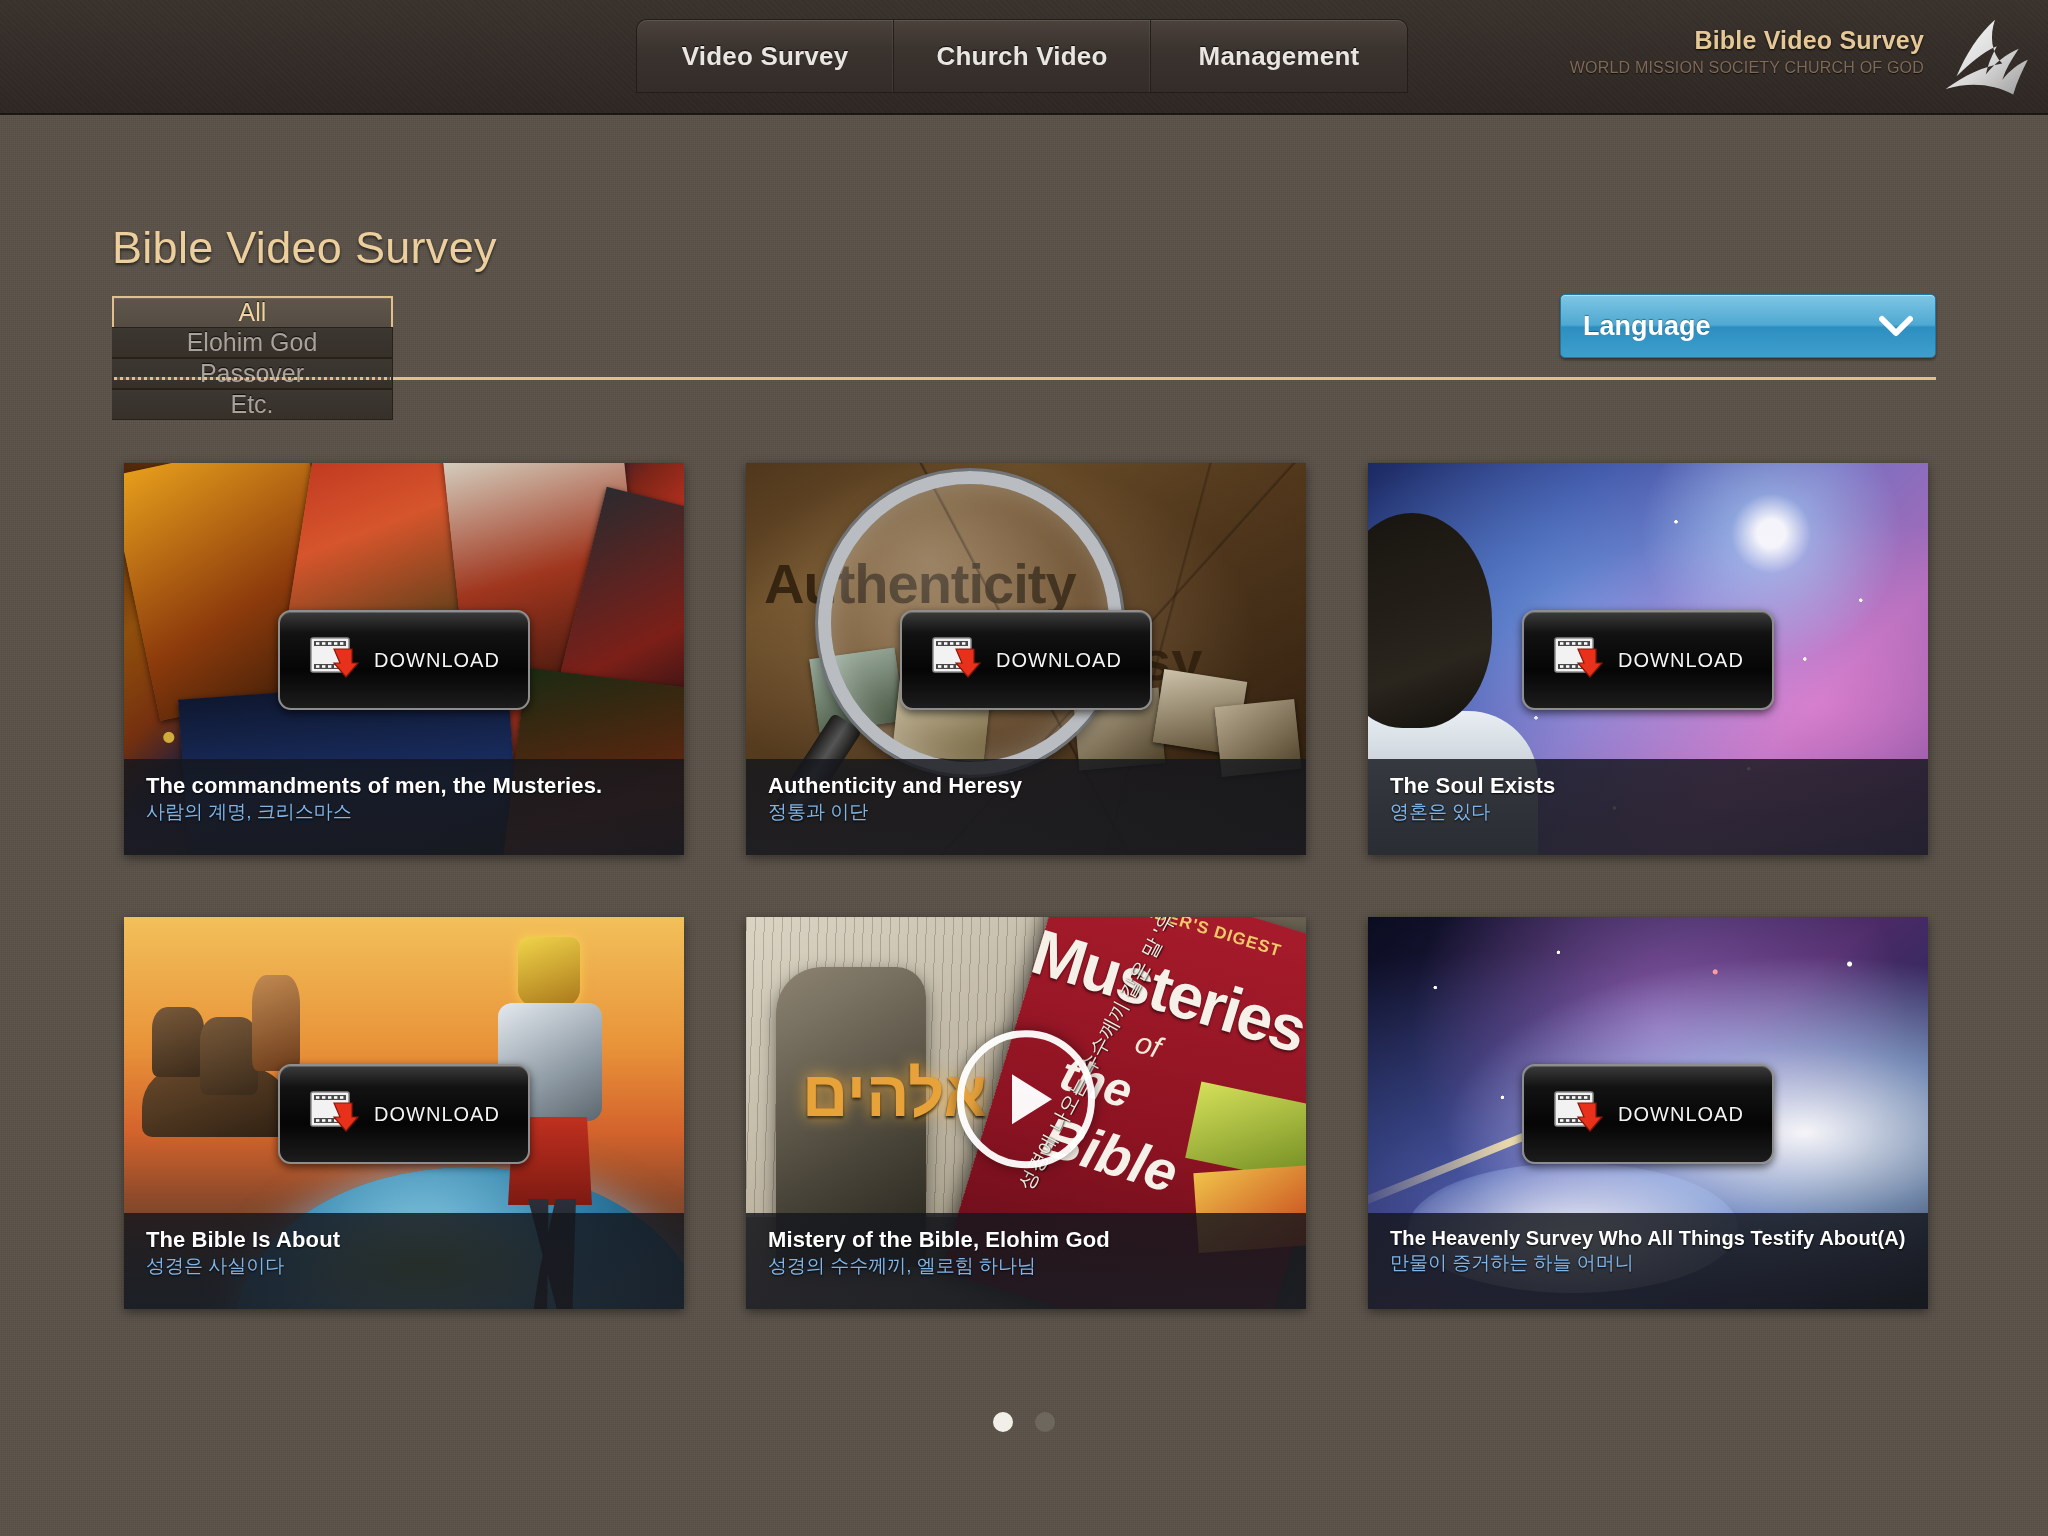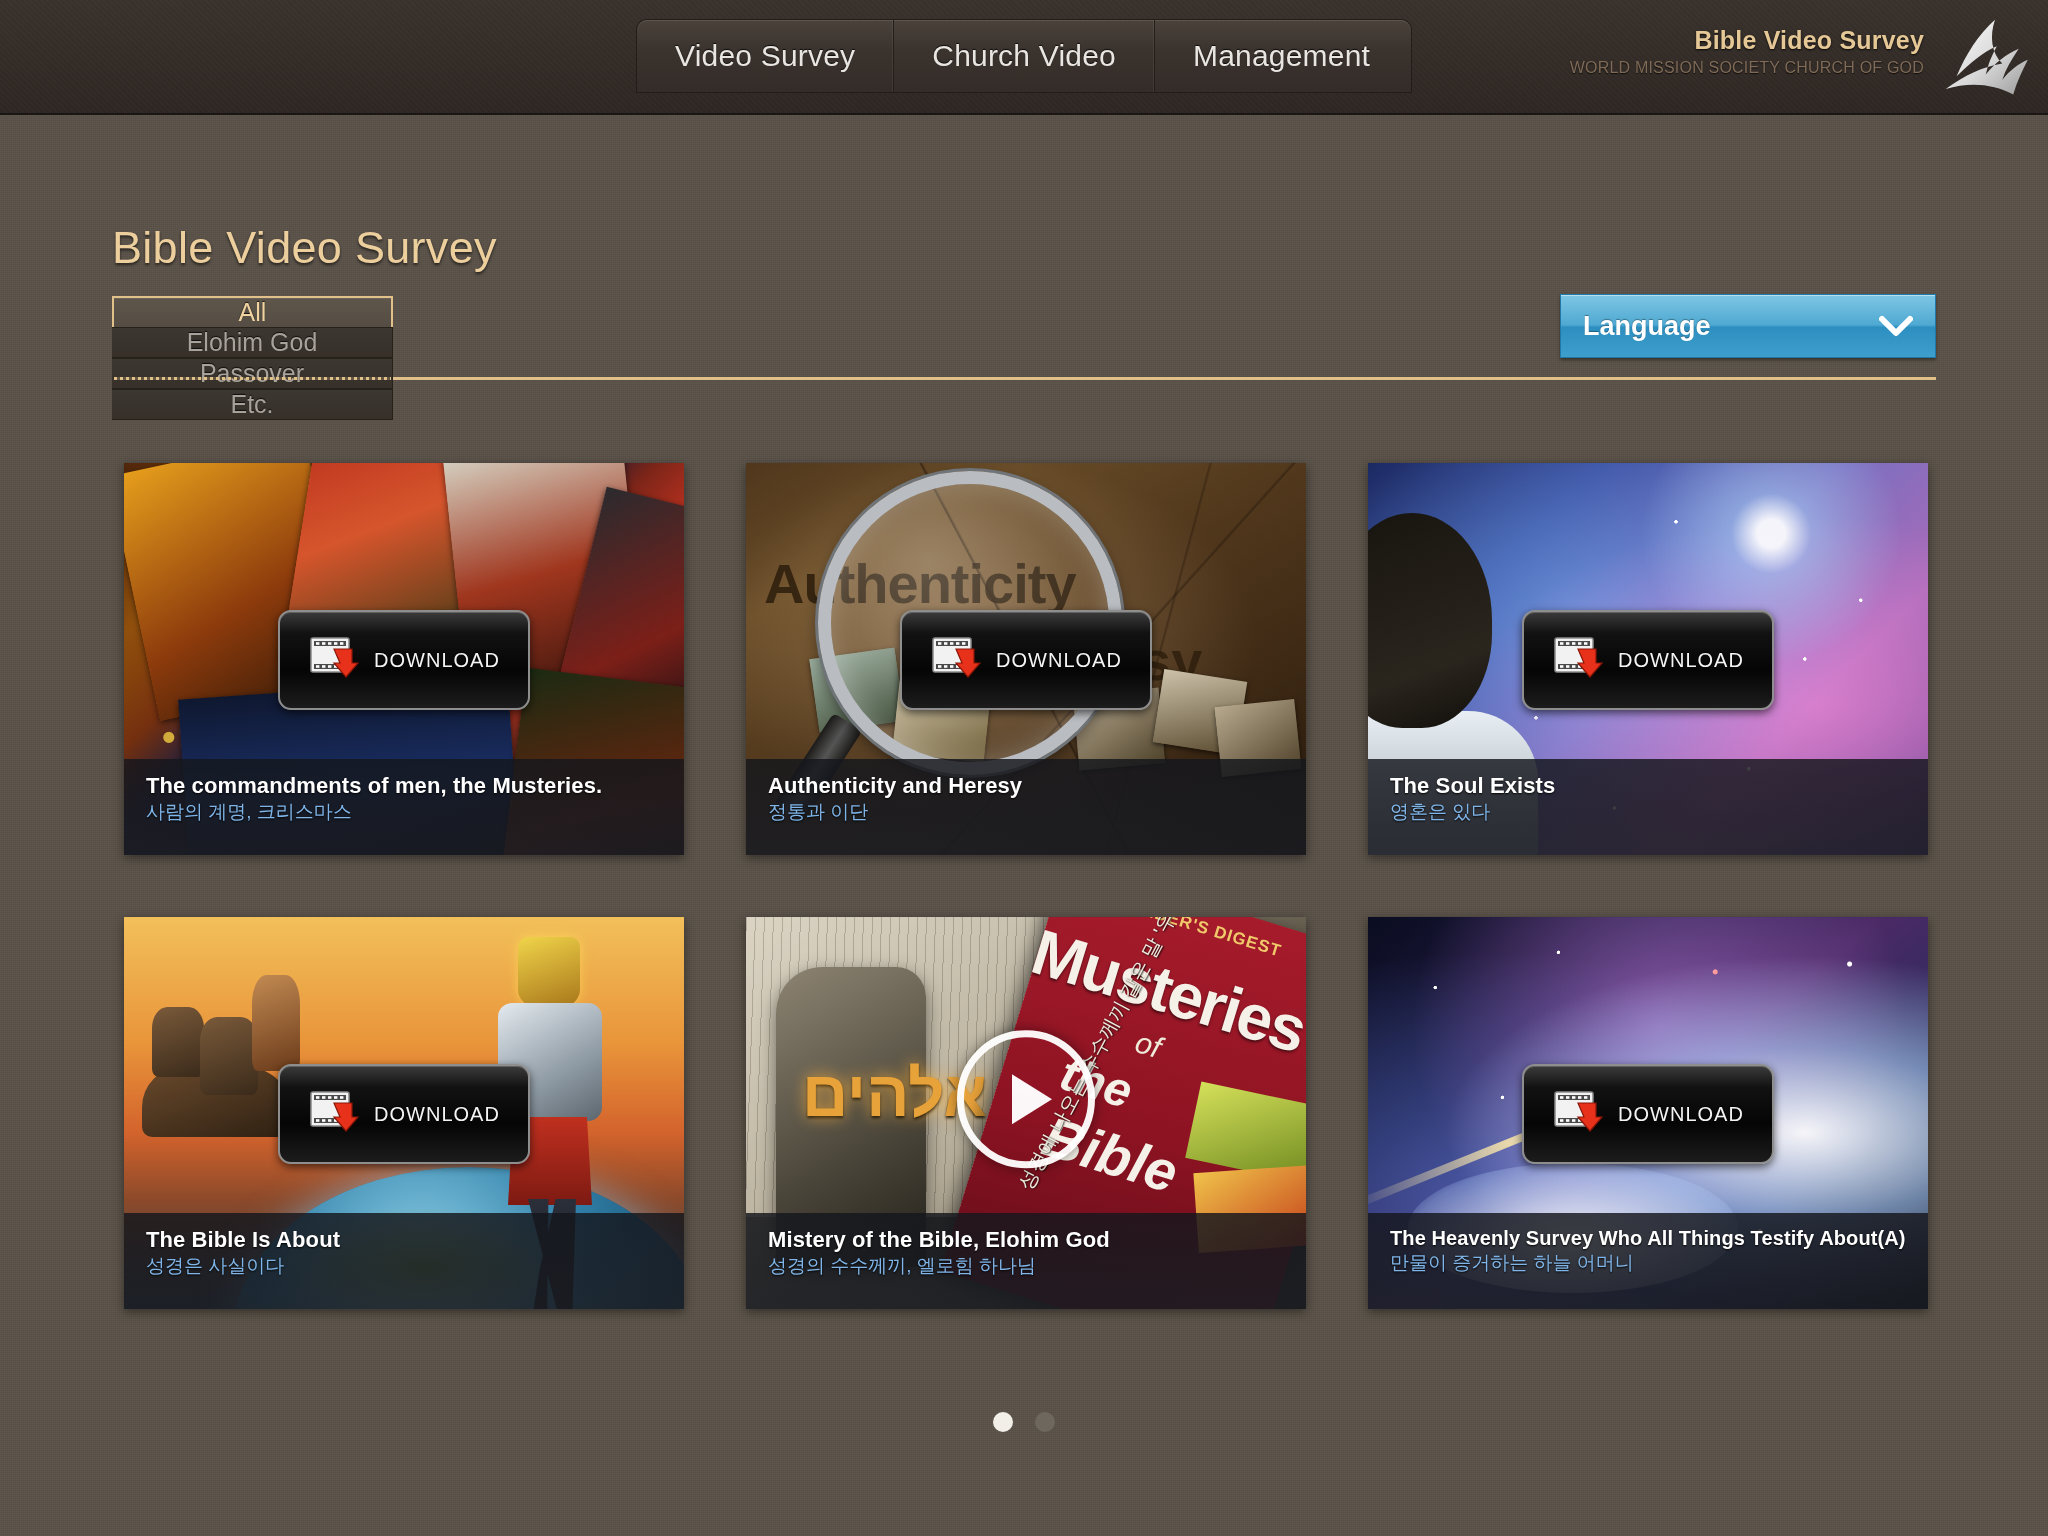--- a/index.html
+++ b/index.html
@@ -31,27 +31,27 @@
   }
   .navtabs{
     position:absolute;left:637px;top:20px;height:72px;
     display:flex;align-items:stretch;
     border-radius:10px 10px 0 0;
     background:linear-gradient(180deg,#4b423c 0%,#3b332e 40%,#342c28 100%);
     box-shadow:0 0 0 1px #231d1a, inset 0 1px 0 rgba(255,255,255,.10);
     overflow:hidden;
   }
   .navtab{
-    display:flex;align-items:center;justify-content:flex-start;
+    display:flex;align-items:center;justify-content:center;
     padding:0 38px;min-width:180px;
-    color:#e9e6e2;font-size:30px;letter-spacing:.2px;
+    color:#e9e6e2;font-size:26px;letter-spacing:.2px;
     text-shadow:0 -1px 1px rgba(0,0,0,.8);
     border-right:1px solid #241e1b;
     box-shadow:inset -1px 0 0 rgba(255,255,255,.06);
-    cursor:pointer;user-select:none;
+    cursor:pointer;user-select:none;font-weight:bold;
   }
   .navtab:last-child{border-right:none;box-shadow:none;}
 
   .brand{
     position:absolute;right:18px;top:16px;
     display:flex;align-items:flex-start;gap:14px;
   }
   .brand-text{text-align:right;padding-top:10px;}
   .brand-title{
     color:#e5c896;font-size:25px;font-weight:bold;letter-spacing:.2px;
@@ -95,21 +95,21 @@
     position:absolute;left:0;bottom:0;width:1824px;height:3px;background:#e2c08a;
   }
   .cat-underline-dim{
     position:absolute;left:2px;bottom:0;width:277px;height:3px;
     background:repeating-linear-gradient(90deg,#e2c08a 0 3px, rgba(226,192,138,.25) 3px 6px);
   }
 
   
   .lang-btn{
     position:absolute;right:112px;top:294px;width:376px;height:64px;
-    border-radius:0;box-sizing:border-box;
+    border-radius:5px;box-sizing:border-box;
     background:linear-gradient(180deg,#7ec6e4 0%,#4fa9d2 48%,#2d8fc0 52%,#3e9fcd 100%);
     border:1px solid #1f78a8;
     box-shadow:inset 0 1px 0 rgba(255,255,255,.45),0 2px 3px rgba(0,0,0,.4);
     display:flex;align-items:center;justify-content:space-between;
     padding:0 22px;cursor:pointer;z-index:3;
   }
   .lang-label{color:#fff;font-size:27px;font-weight:bold;text-shadow:0 -1px 1px rgba(0,0,0,.35);}
   .lang-chev{width:34px;height:22px;}
 
   

